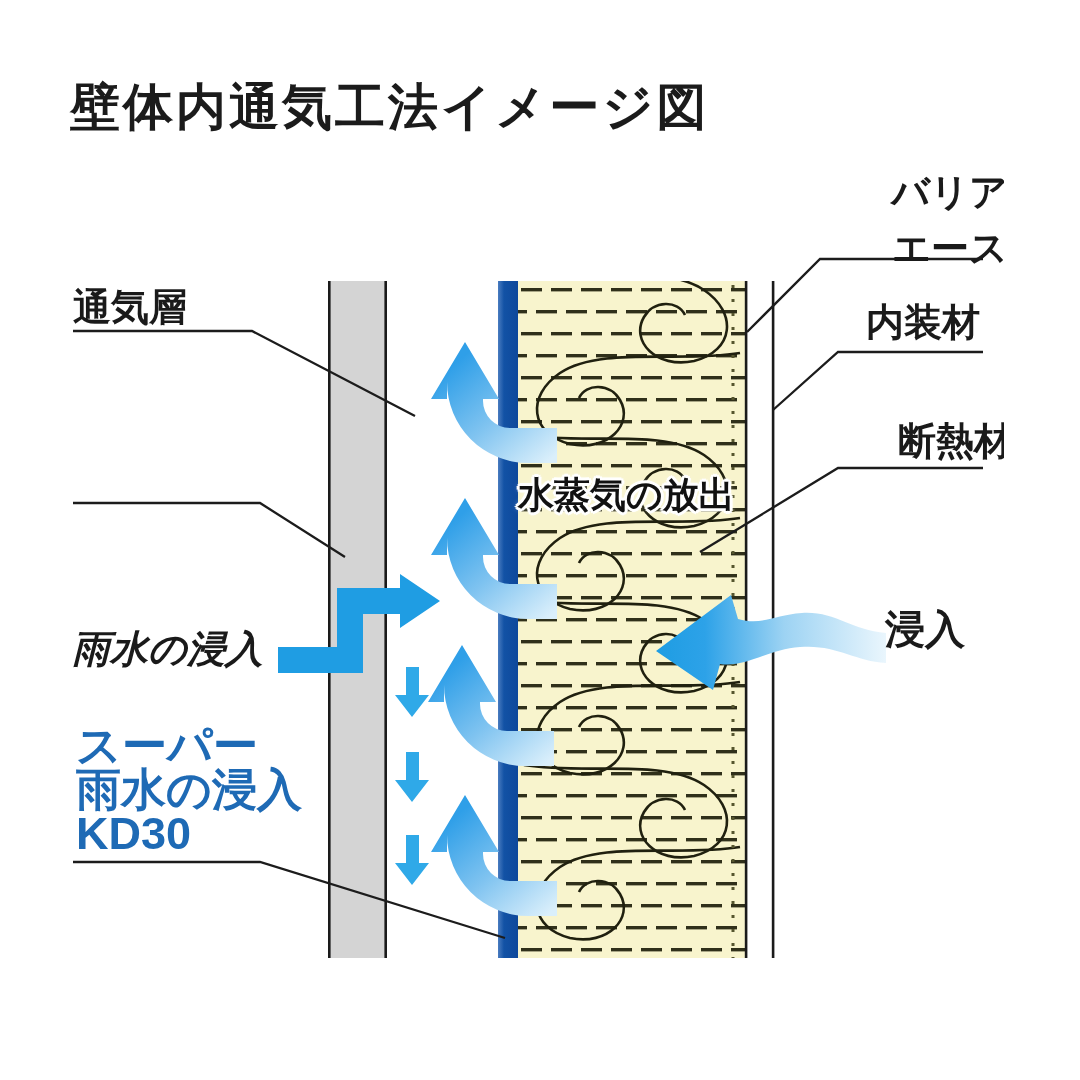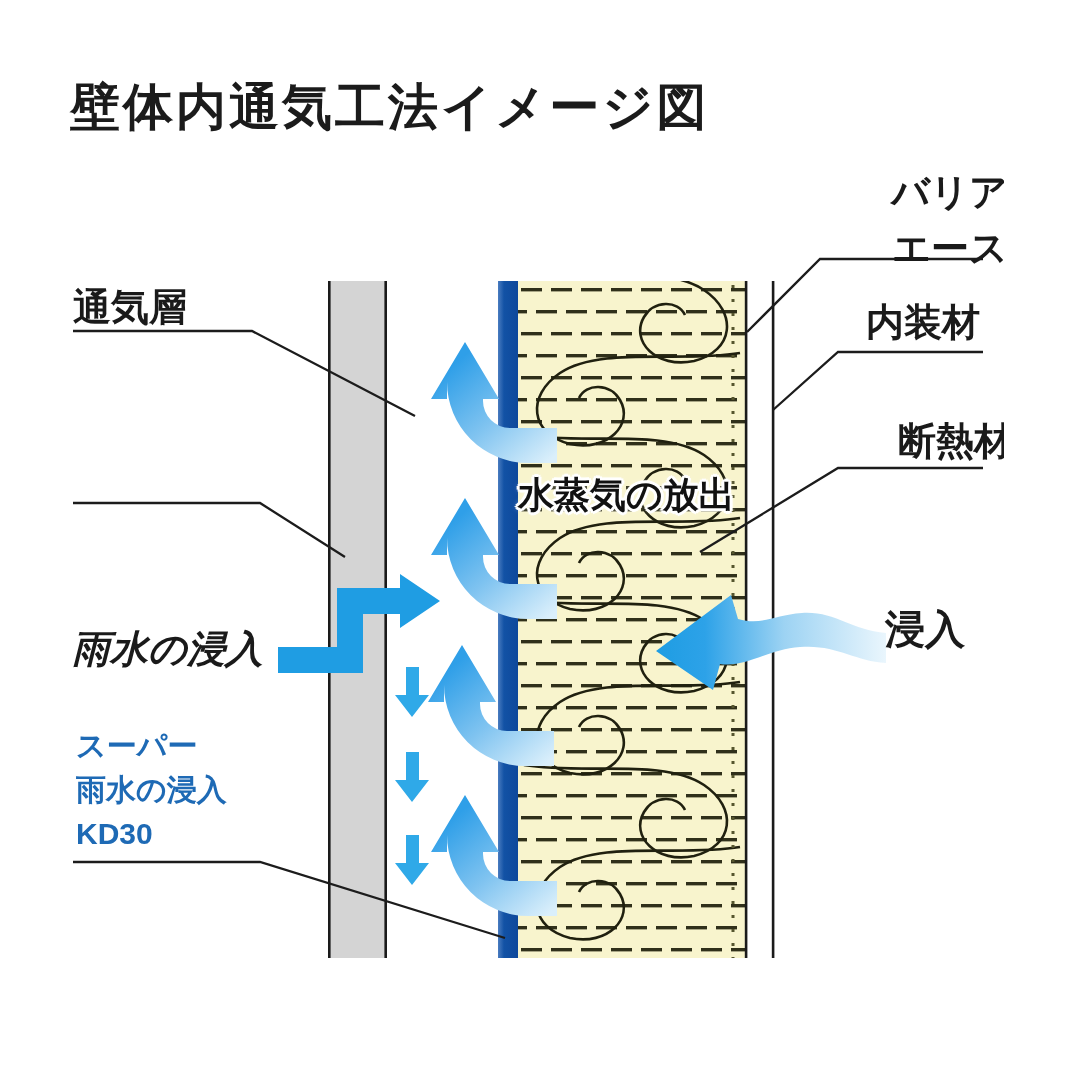--- a/index.html
+++ b/index.html
@@ -6,21 +6,21 @@
   #stage{
     position:relative;width:1004px;height:1080px;overflow:hidden;background:#ffffff;
     font-family:"Liberation Sans","DejaVu Sans",sans-serif;color:#1a1a1a;
   }
   #diagram-svg{position:absolute;left:0;top:0;width:1080px;height:1080px;}
   .lbl{position:absolute;font-weight:700;white-space:nowrap;line-height:1;}
   #title{left:70px;top:82px;font-size:50px;letter-spacing:3px;color:#1b1b1b;}
   #lbl-ventilation{left:73px;top:291px;font-size:38px;font-family:Liberation Mono, monospace;}
   #lbl-siding{left:58px;top:374px;width:244px;text-align:center;font-size:38px;line-height:43px;}
   #lbl-rain{left:72px;top:630px;font-size:38px;font-style:italic;}
-  #lbl-product{left:76px;top:724px;font-size:30px;line-height:44px;color:#1e6ab5;}
+  #lbl-product{left:76px;top:724px;font-size:45px;line-height:44px;color:#1e6ab5;}
   #lbl-barrier{left:853px;top:164px;width:155px;text-align:right;font-size:38px;line-height:56px;}
   #lbl-interior{left:866px;top:306px;font-size:38px;font-family:Liberation Mono, monospace;}
   #lbl-insulation{left:898px;top:422px;font-size:38px;}
   #lbl-vapor-out{
     left:518px;top:477px;font-size:36px;color:#111;
     text-shadow:-2px -2px 0 #fff,2px -2px 0 #fff,-2px 2px 0 #fff,2px 2px 0 #fff,
                  0 -3px 0 #fff,0 3px 0 #fff,-3px 0 0 #fff,3px 0 0 #fff,0 0 6px #fff;
   }
   #lbl-vapor-in{left:885px;top:603px;font-size:40px;line-height:52px;}
 </style>

